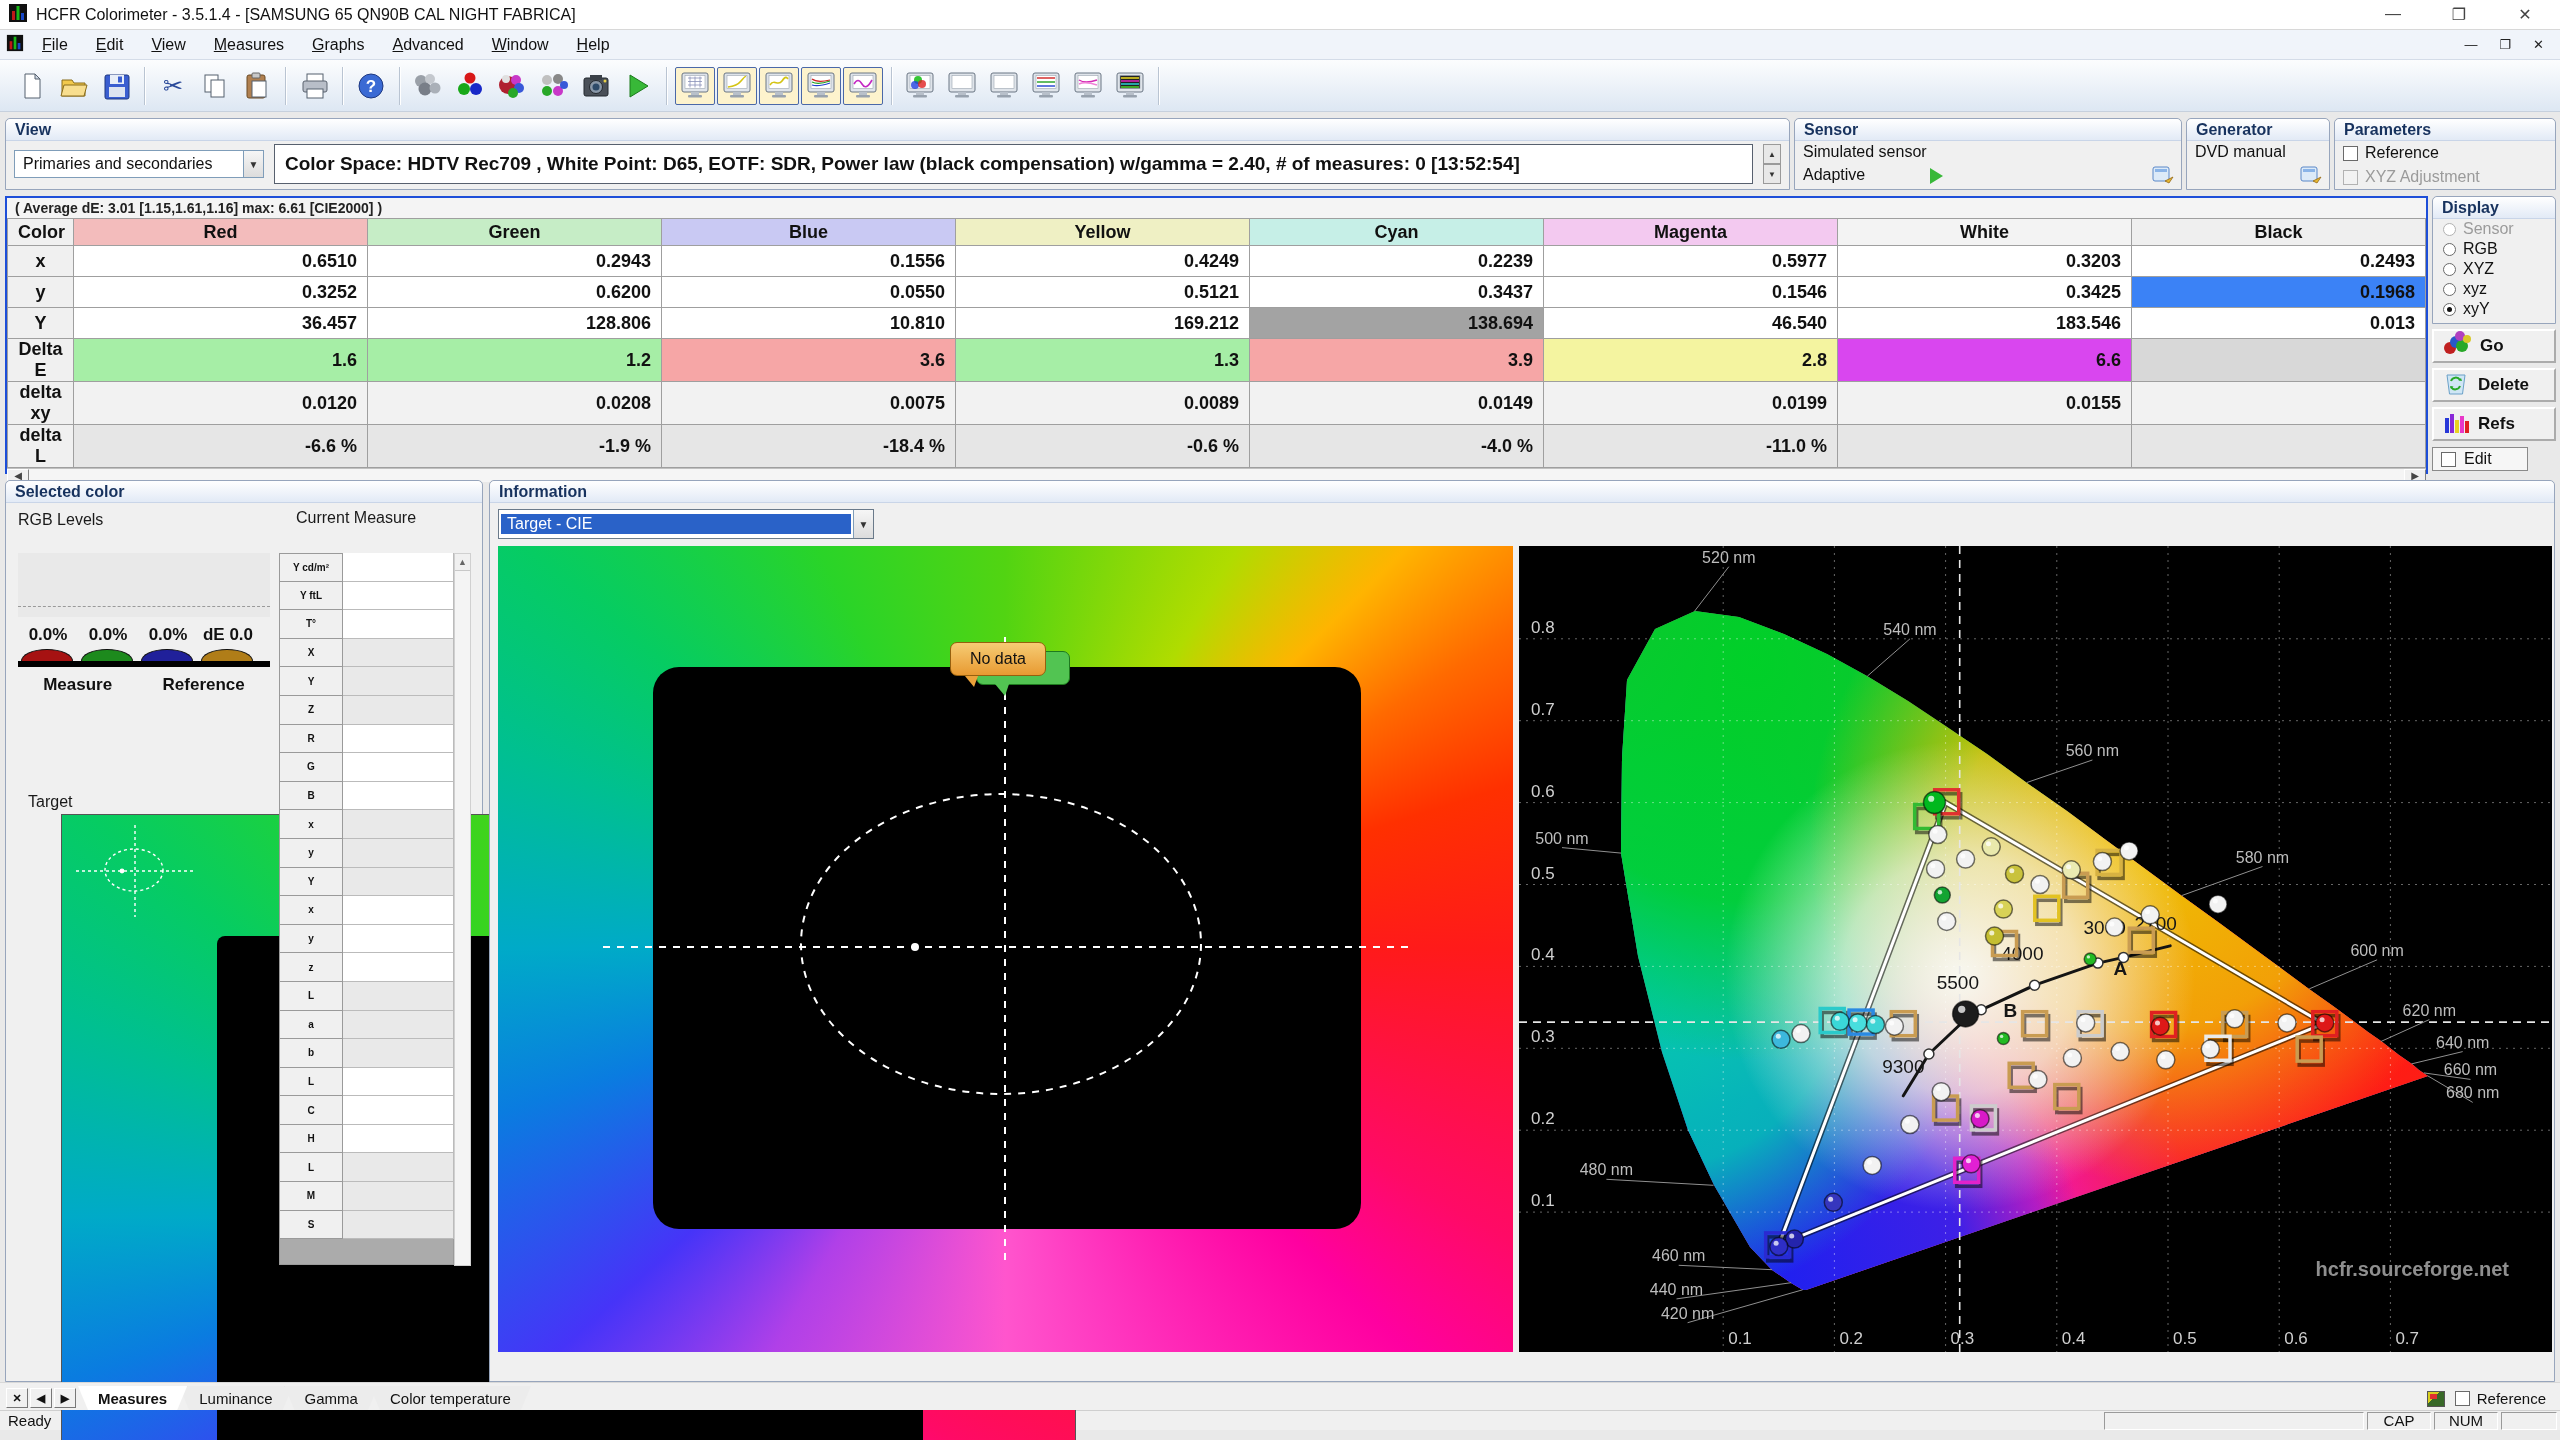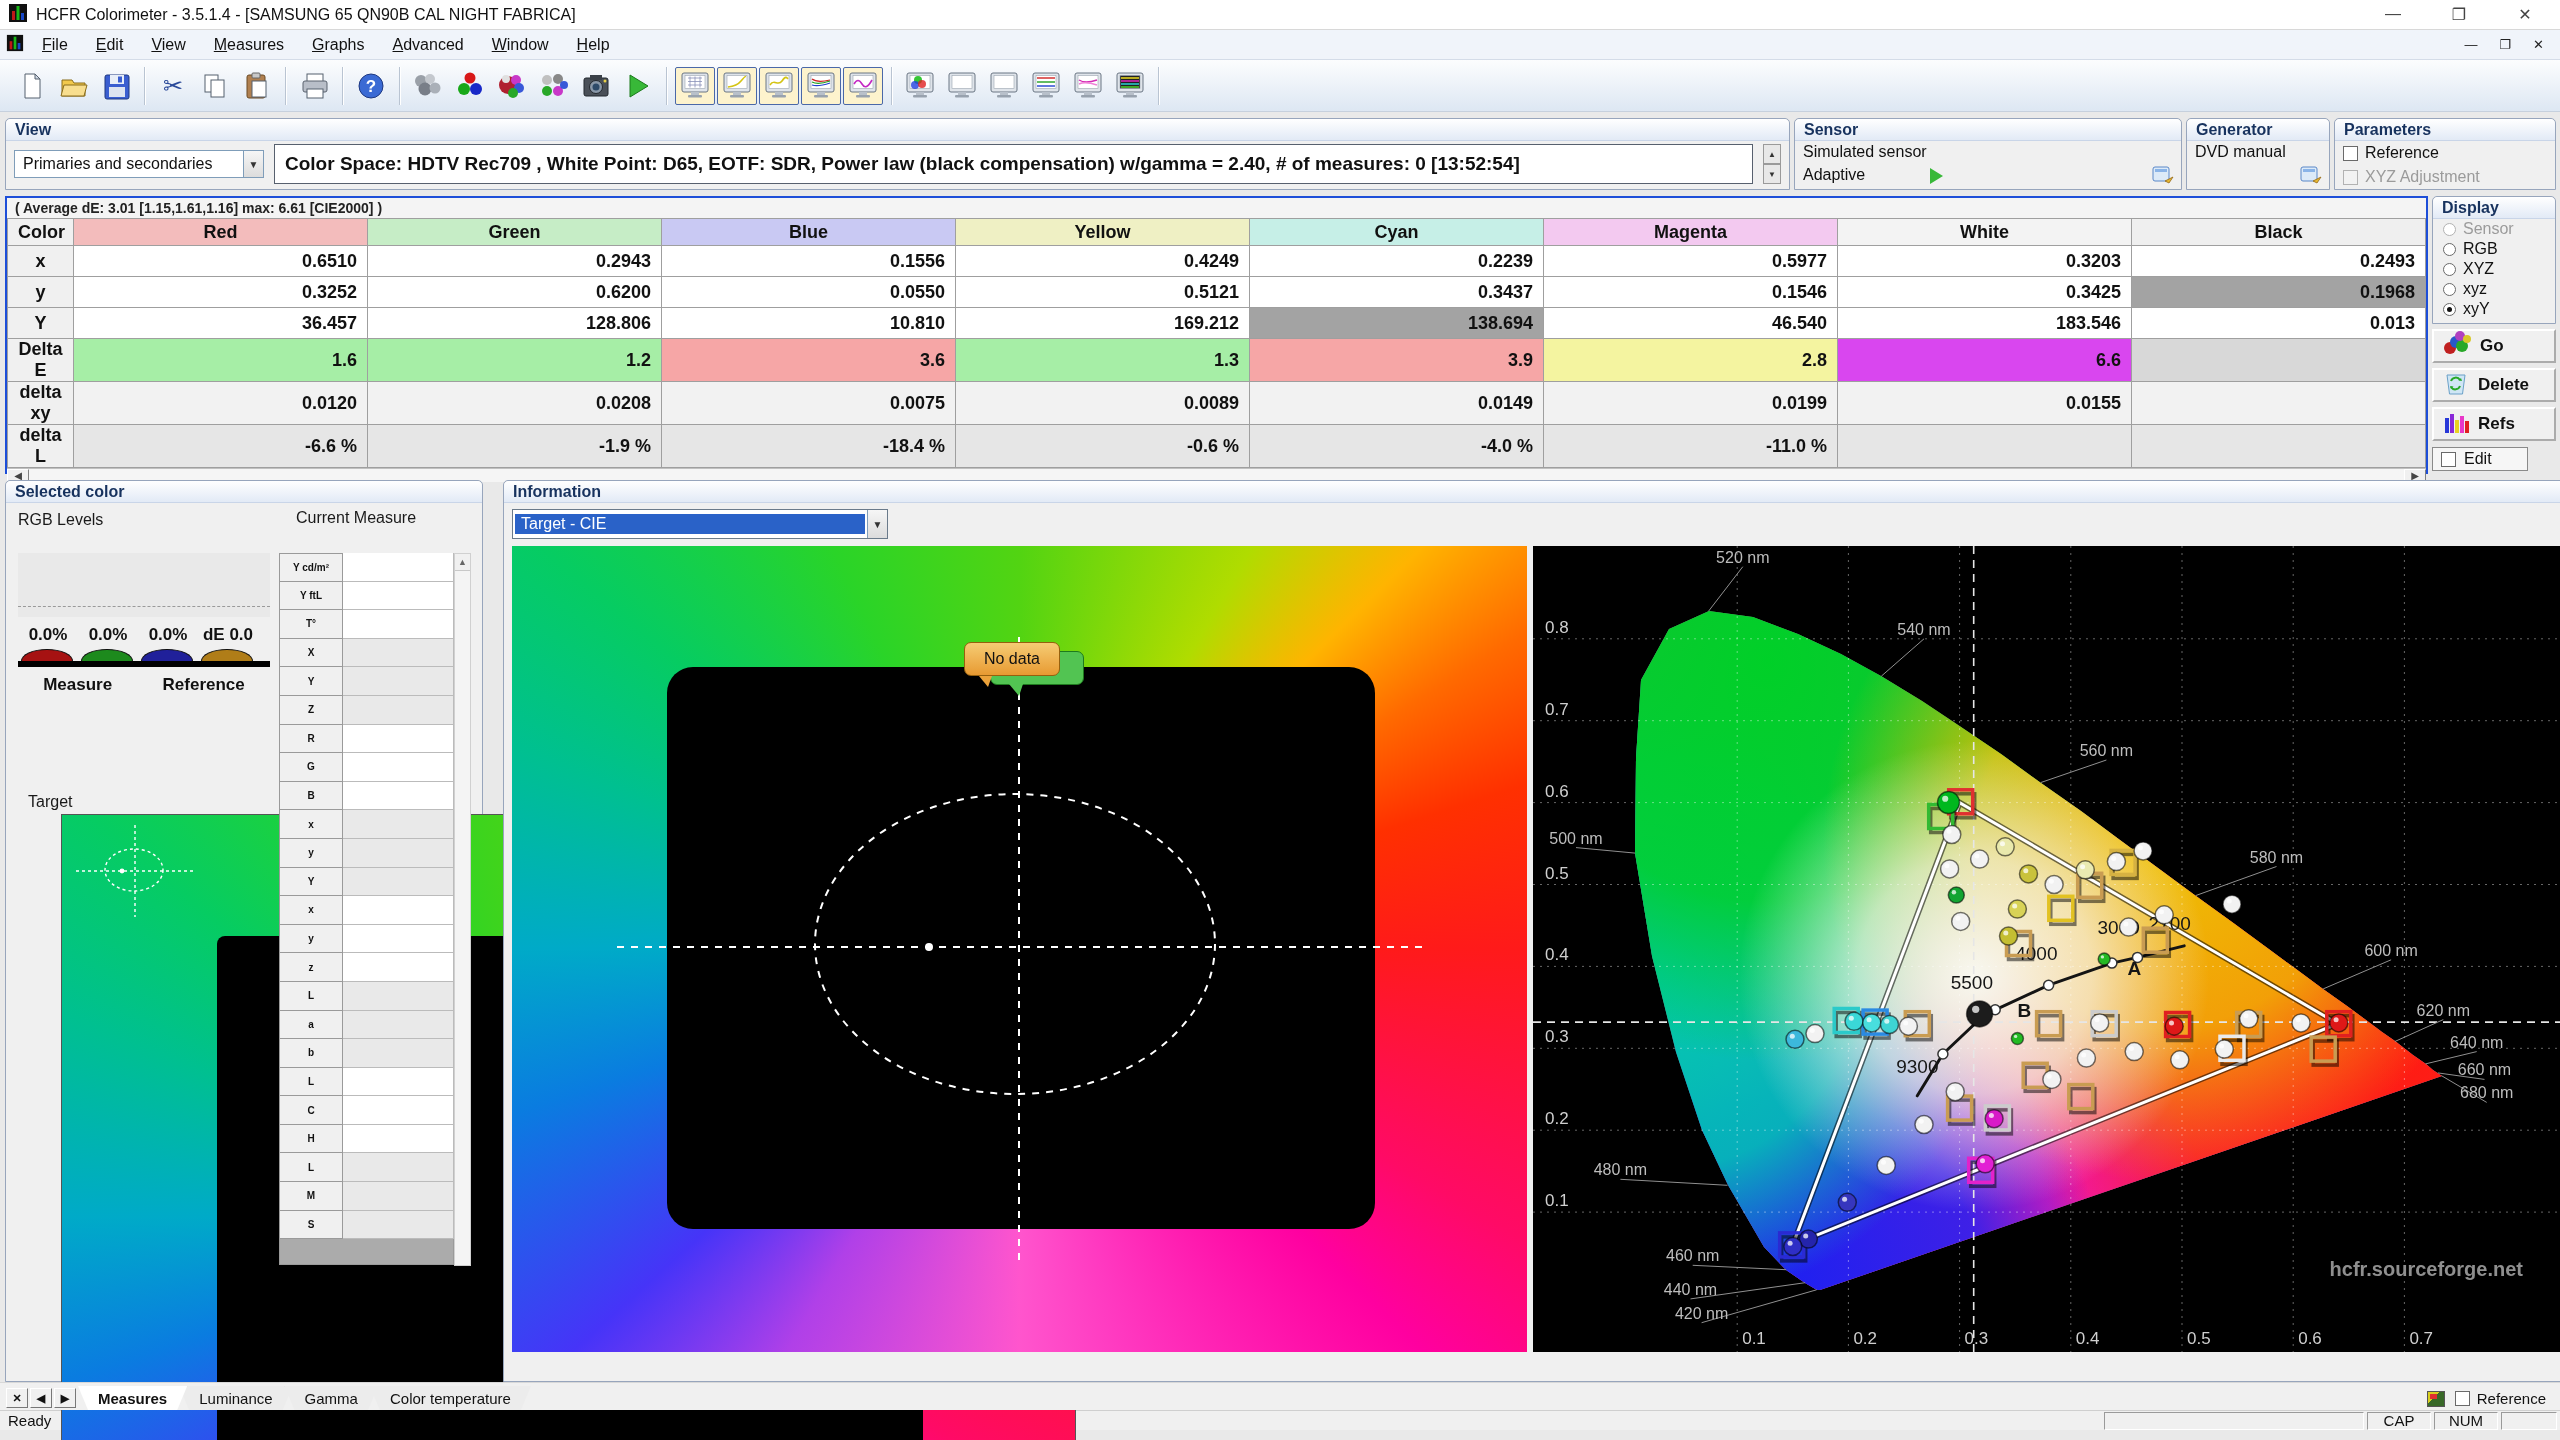--- a/index.html
+++ b/index.html
@@ -65,21 +65,21 @@
   .display-stack { width:124px; display:flex; flex-direction:column; }
   .display-group { padding-bottom:4px; }
   .radio-row { display:flex; align-items:center; gap:7px; padding:2px 10px; font-size:16px; height:20px; }
   .radio { width:13px; height:13px; border-radius:50%; background:#fff; border:1px solid #6a6a6a; flex:none; }
   .radio.sel::after { content:''; display:block; width:5px; height:5px; margin:3px; border-radius:50%; background:#111; }
   .radio-row.disabled { color:#9b9b9b; } .radio-row.disabled .radio { border-color:#b2b2b2; }
   .side-btn { height:34px; margin-top:5px; background:#f0f0f0; border:2px outset #fff; display:flex; align-items:center; gap:8px; padding:0 8px; font-size:17px; font-weight:bold; }
   .edit-box { height:24px; margin-top:6px; background:#f6f6f6; border:1px solid #8a8a8a; display:flex; align-items:center; gap:8px; padding:0 8px; font-size:16px; width:96px; }
 
   
-  .main-row { display:flex; gap:20px; margin:6px 5px 0; height:902px; }
+  .main-row { display:flex; gap:6px; margin:6px 5px 0; height:902px; }
   .sc-panel { width:478px; }
   .sc-body { position:relative; height:calc(100% - 22px); }
   .sc-label { position:absolute; font-size:16px; color:#1a1a1a; }
   .rgb-chart { position:absolute; left:12px; top:50px; width:252px; height:64px; background:#e9e9e9; }
   .rgb-chart .zero-line { position:absolute; left:0; right:0; bottom:10px; border-top:1px dashed #9a9a9a; }
   .pct-row { position:absolute; left:12px; top:122px; width:252px; display:flex; }
   .pct { width:60px; text-align:center; font-size:17px; font-weight:bold; }
   .hills { position:absolute; left:12px; top:146px; width:252px; display:flex; align-items:flex-end; }
   .hill { width:52px; height:12px; margin:0 5px 0 3px; border-radius:50% 50% 0 0 / 100% 100% 0 0; border:1px solid #111; border-bottom:none; }
   .base-bar { position:absolute; left:12px; top:158px; width:252px; height:6px; background:#000; }
@@ -495,21 +495,21 @@
           </tr>
           <tr>
             <td class="rowlabel">y</td>
             <td class="val" style="background:#ffffff;">0.3252</td>
             <td class="val" style="background:#ffffff;">0.6200</td>
             <td class="val" style="background:#ffffff;">0.0550</td>
             <td class="val" style="background:#ffffff;">0.5121</td>
             <td class="val" style="background:#ffffff;">0.3437</td>
             <td class="val" style="background:#ffffff;">0.1546</td>
             <td class="val" style="background:#ffffff;">0.3425</td>
-            <td class="val" style="background:#a3a3a3;">0.1968</td>
+            <td class="val" style="background:#3b82f6;">0.1968</td>
           </tr>
           <tr>
             <td class="rowlabel">Y</td>
             <td class="val" style="background:#ffffff;">36.457</td>
             <td class="val" style="background:#ffffff;">128.806</td>
             <td class="val" style="background:#ffffff;">10.810</td>
             <td class="val" style="background:#ffffff;">169.212</td>
             <td class="val" style="background:#a3a3a3;">138.694</td>
             <td class="val" style="background:#ffffff;">46.540</td>
             <td class="val" style="background:#ffffff;">183.546</td>

